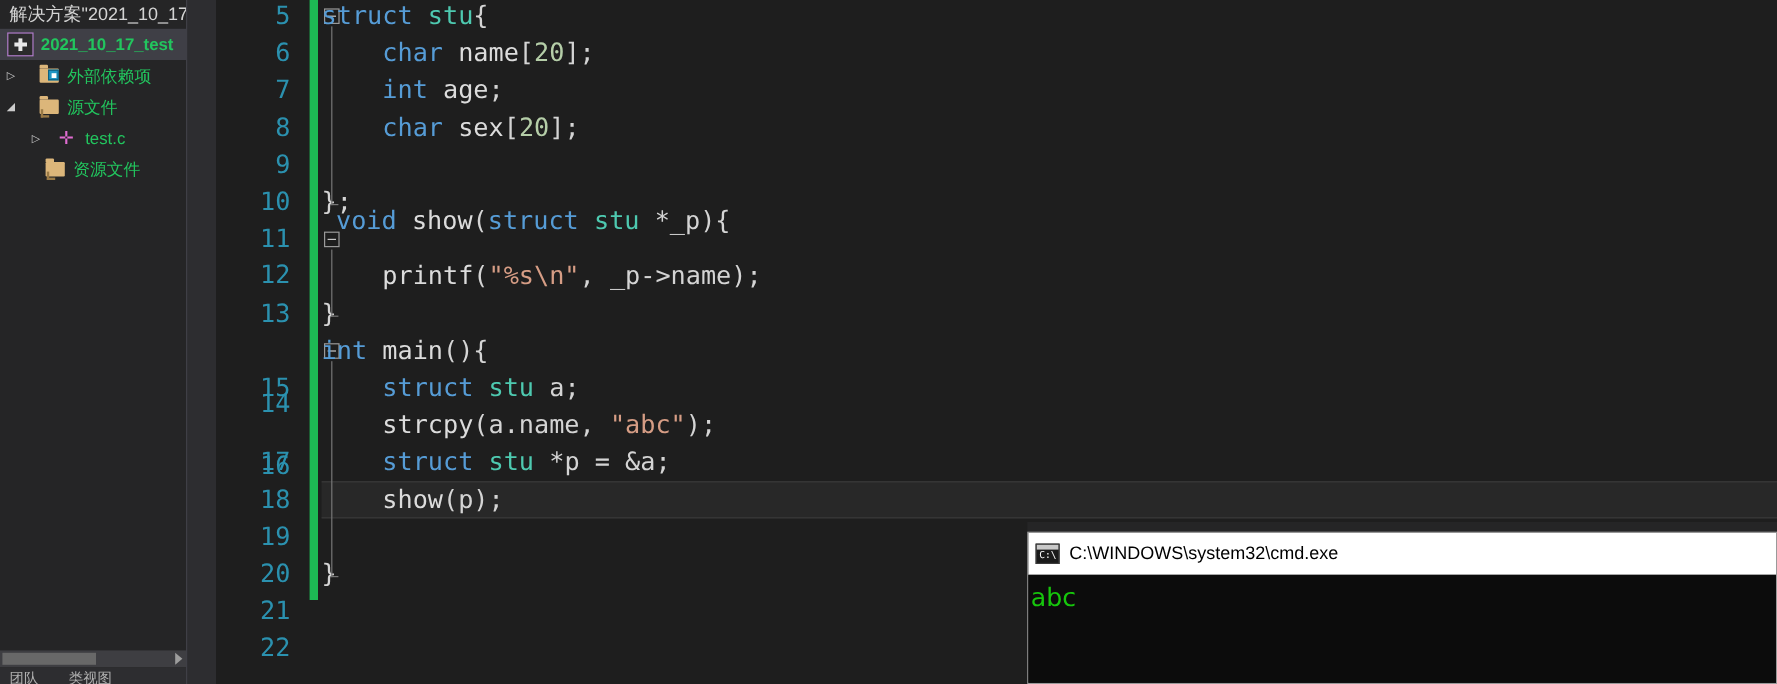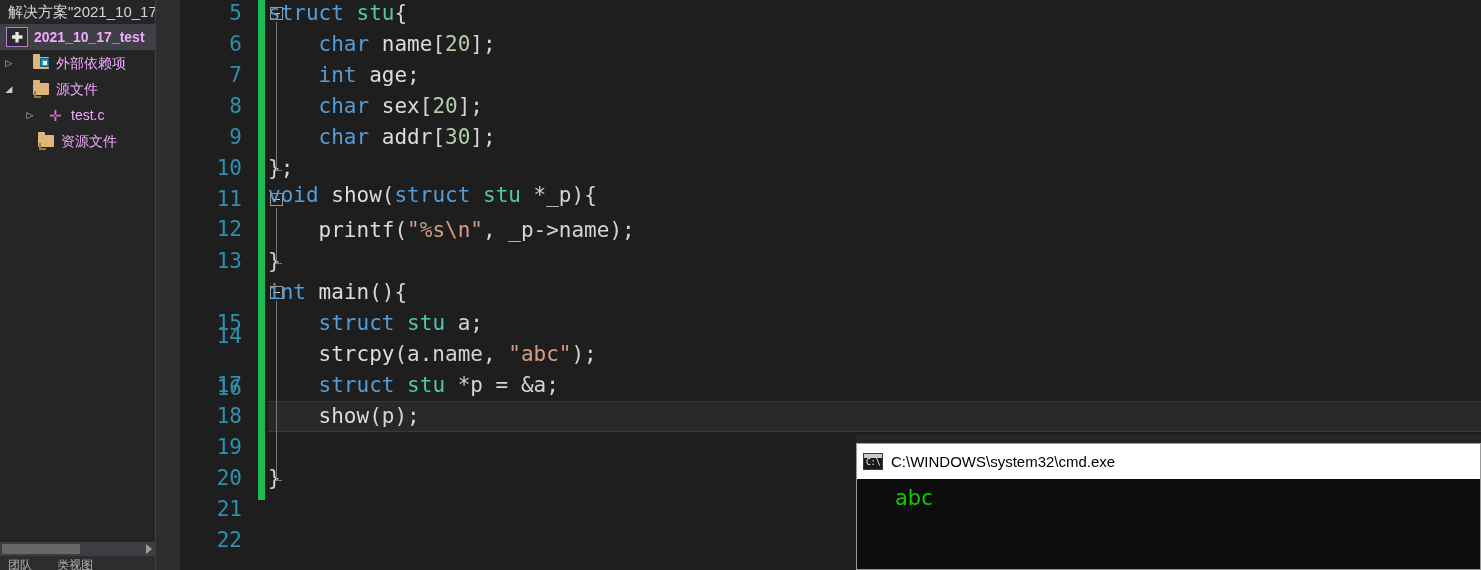--- a/index.html
+++ b/index.html
@@ -12,21 +12,21 @@
             background:#252526;overflow:hidden;}
   .sol-row{position:relative;height:26px;display:flex;align-items:center;
            white-space:nowrap;overflow:hidden;}
   .sol-row.topcut{height:24px;color:#d4d4d4;font-size:15px;}
   .sol-row.topcut .txt{padding-left:8px;}
   .sol-row.selected{background:#3f3f46;}
   .twisty{width:16px;min-width:16px;height:26px;display:flex;align-items:center;
           justify-content:center;color:#cccccc;font-size:9px;}
   .twisty.open{color:#cccccc;}
   .indent{display:inline-block;}
-  .label{color:#f0abfc;font-size:14px;line-height:26px;}
+  .label{color:#22c55e;font-size:14px;line-height:26px;}
   .label.bold{font-weight:bold;}
 
   
   .ico{width:18px;min-width:18px;height:18px;position:relative;
        display:inline-block;margin-right:5px;}
   .ico-proj{width:20px;min-width:20px;height:18px;border:1px solid #b37fce;
             background:#2b2b2b;display:inline-flex;align-items:center;
             justify-content:center;margin-right:6px;}
   .ico-proj i{display:block;width:11px;height:11px;background:#e8e8e8;
        clip-path:polygon(0 35%,35% 35%,35% 0,65% 0,65% 35%,100% 35%,100% 65%,
@@ -109,21 +109,21 @@
   .cmdico{width:20px;min-width:20px;height:17px;background:#1a1a1a;
           border:1px solid #3b3b3b;box-sizing:border-box;position:relative;
           margin-right:8px;}
   .cmdico:before{content:"";position:absolute;left:0;top:0;right:0;height:4px;
           background:#c9c9c9;}
   .cmdico em{position:absolute;left:2px;top:5px;color:#ffffff;font-size:8px;
           font-style:normal;font-family:"DejaVu Sans Mono",monospace;line-height:8px;}
   .console .ttxt{color:#000000;font-size:15px;
           font-family:"Liberation Sans","DejaVu Sans",sans-serif;}
   .console .body{position:absolute;left:0;top:35px;right:0;bottom:0;
-          background:#0c0c0c;padding:6px 0 0 2px;margin-left:36px;}
+          background:#0c0c0c;padding:6px 0 0 2px;}
   .cline{color:#16c60c;font-size:21px;line-height:27px;white-space:pre;
          font-family:"DejaVu Sans","Liberation Sans",sans-serif;}
   .topstrip{position:absolute;left:856px;top:435px;width:625px;height:8px;
          background:#252526;}
 </style>
 </head>
 <body>
 
 <div class="root">
 
@@ -204,26 +204,25 @@
         <div class="lnum" style="top: -2px;">5</div>
         <div class="fold" style="top: 7px;"></div>
         <div class="code" style="top: -2px;"><span class="kw">struct</span><span class="pl"> </span><span class="ty">stu</span><span class="pl">{</span></div>
         <div class="lnum" style="top: 29px;">6</div>
         <div class="code" style="top: 29px;"><span class="pl">    </span><span class="kw">char</span><span class="pl"> </span><span class="id">name</span><span class="pl">[</span><span class="num">20</span><span class="pl">];</span></div>
         <div class="lnum" style="top: 60px;">7</div>
         <div class="code" style="top: 60px;"><span class="pl">    </span><span class="kw">int</span><span class="pl"> </span><span class="id">age</span><span class="pl">;</span></div>
         <div class="lnum" style="top: 91px;">8</div>
         <div class="code" style="top: 91px;"><span class="pl">    </span><span class="kw">char</span><span class="pl"> </span><span class="id">sex</span><span class="pl">[</span><span class="num">20</span><span class="pl">];</span></div>
         <div class="lnum" style="top: 122px;">9</div>
-        <div class="code" style="top: 122px;"><span class="pl">    </span><span class="kw">char</span><span class="pl"> </span><span class="id">addr</span><span class="pl">[</span><span class="num">30</span><span class="pl">];</span></div>
         <div class="lnum" style="top: 153px;">10</div>
         <div class="code" style="top: 153px;"><span class="pl">};</span></div>
         <div class="lnum" style="top: 184px;">11</div>
         <div class="fold" style="top: 193px;"></div>
-        <div class="code" style="top: 180px;"><span class="kw">void</span><span class="pl"> </span><span class="id">show</span><span class="pl">(</span><span class="kw">struct</span><span class="pl"> </span><span class="ty">stu</span><span class="pl"> *_p){</span></div>
+        <div class="code" style="top: 169px; margin-left: 12px;"><span class="kw">void</span><span class="pl"> </span><span class="id">show</span><span class="pl">(</span><span class="kw">struct</span><span class="pl"> </span><span class="ty">stu</span><span class="pl"> *_p){</span></div>
         <div class="lnum" style="top: 214px;">12</div>
         <div class="code" style="top: 215px;"><span class="pl">    </span><span class="id">printf</span><span class="pl">(</span><span class="str">"%s\n"</span><span class="pl">, _p-&gt;name);</span></div>
         <div class="lnum" style="top: 246px;">13</div>
         <div class="code" style="top: 246px;"><span class="pl">}</span></div>
         <div class="lnum" style="top: 277px; margin-top: 44px;">14</div>
         <div class="fold" style="top: 286px;"></div>
         <div class="code" style="top: 277px;"><span class="kw">int</span><span class="pl"> </span><span class="id">main</span><span class="pl">(){</span></div>
         <div class="lnum" style="top: 308px;">15</div>
         <div class="code" style="top: 308px;"><span class="pl">    </span><span class="kw">struct</span><span class="pl"> </span><span class="ty">stu</span><span class="pl"> a;</span></div>
         <div class="lnum" style="top: 339px; margin-top: 34px;">16</div>

